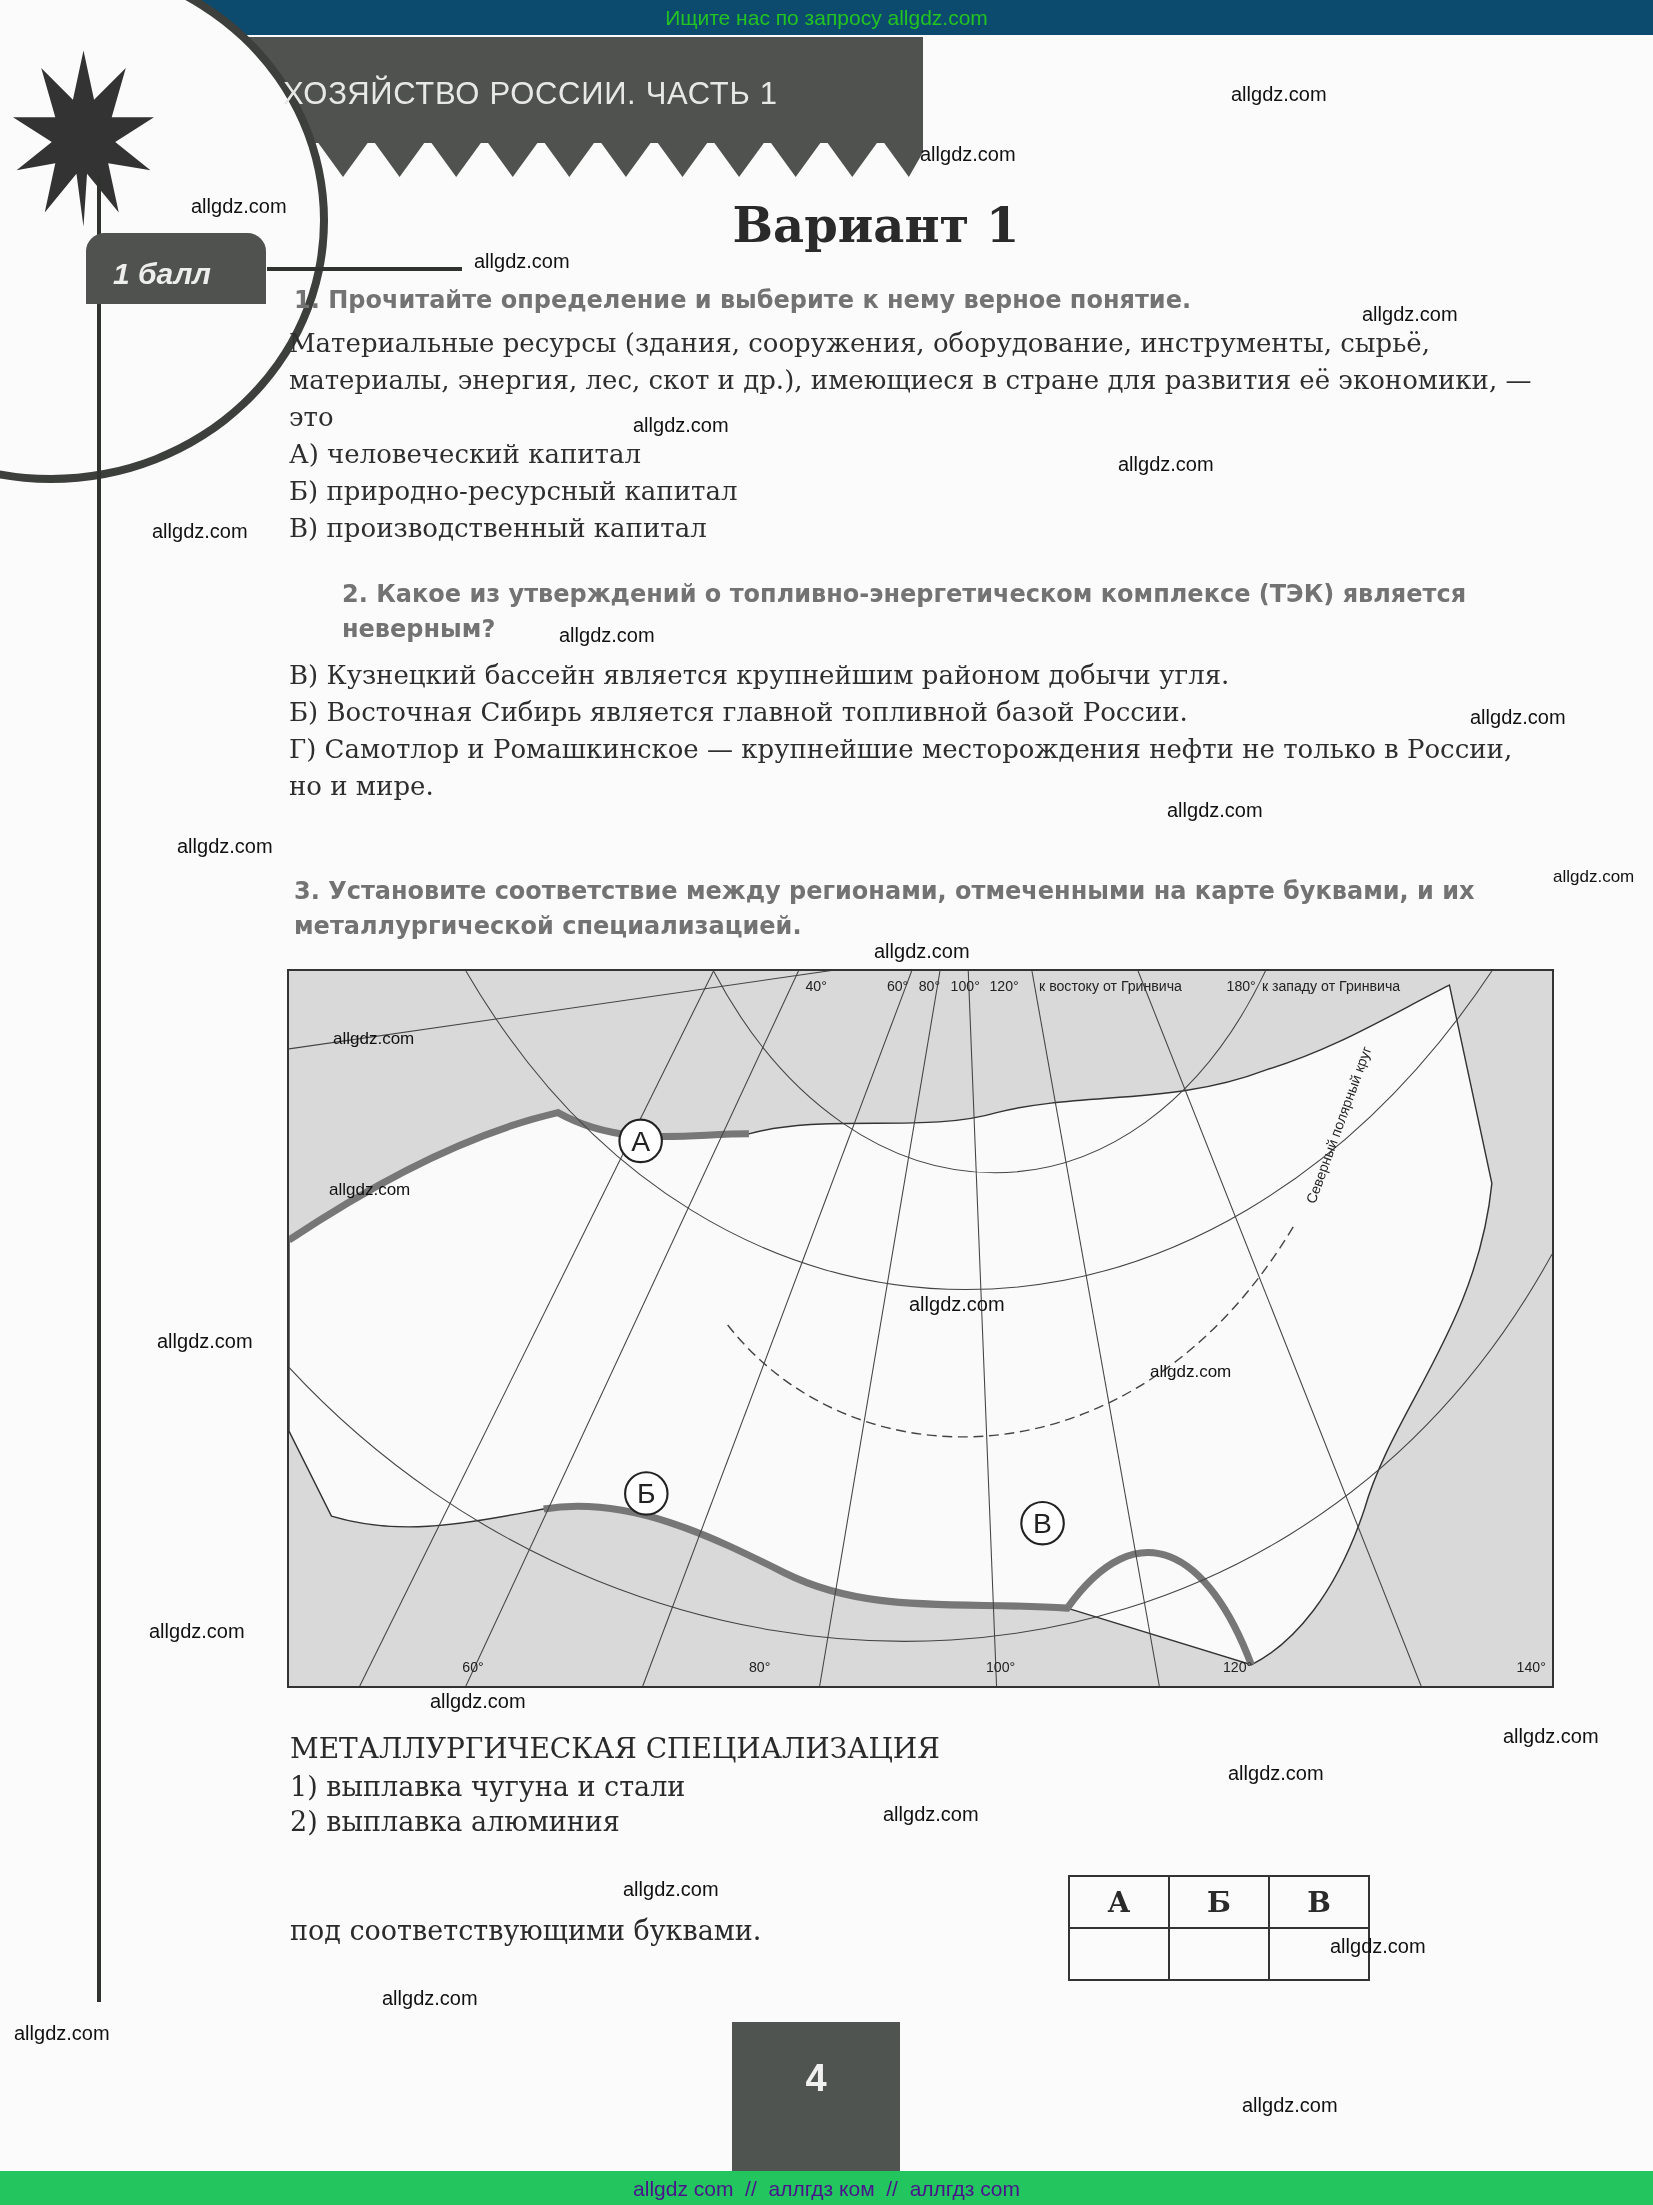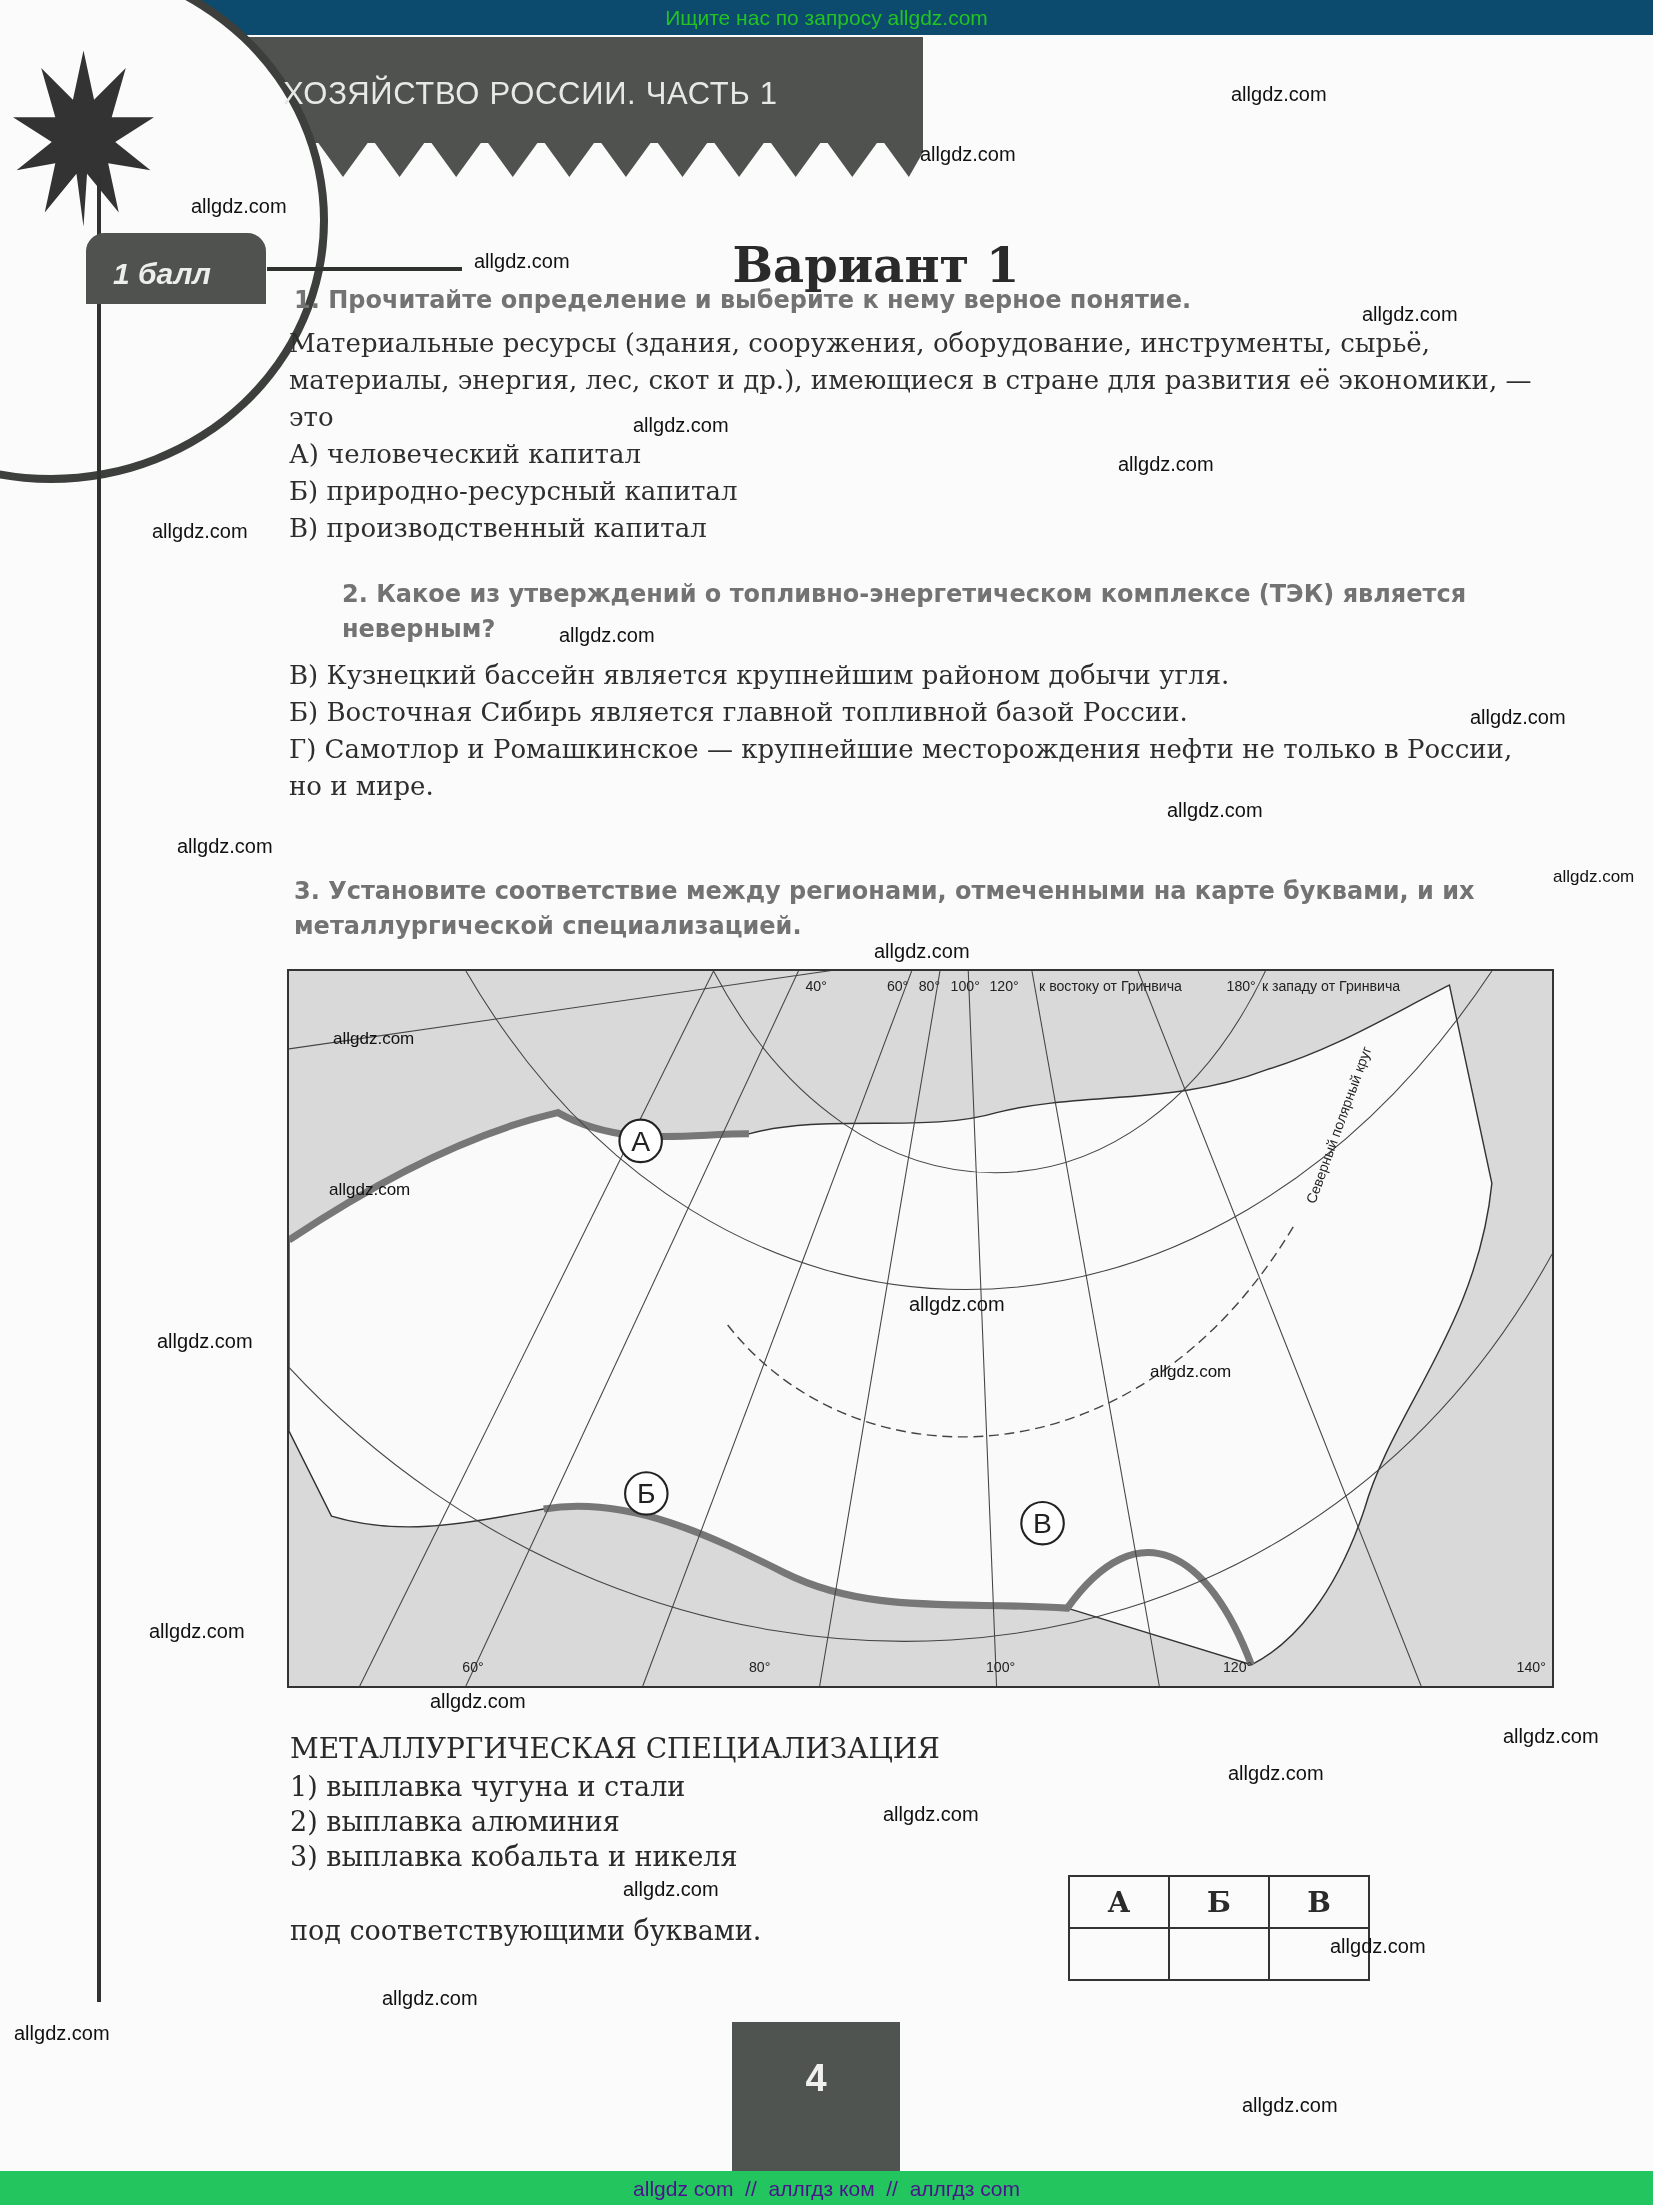--- a/index.html
+++ b/index.html
@@ -8,21 +8,21 @@
   .top-banner span{font-family:"Liberation Sans",sans-serif;font-size:21px;color:#22c322;line-height:35px;}
   .header-band{position:absolute;top:37px;left:85px;width:838px;height:106px;background:#4f524e;}
   .header-teeth{position:absolute;top:138px;left:152px;width:771px;height:39px;}
   .header-title{position:absolute;top:76px;left:283px;font-family:"Liberation Sans",sans-serif;font-size:31px;color:#e8e8e8;letter-spacing:0.7px;}
   .circle-decor{position:absolute;top:-42px;left:-226px;width:538px;height:509px;border:8.5px solid #3c3f3c;border-radius:50%;background:#fbfbfb;}
   .star{position:absolute;top:50px;left:12.7px;width:141px;height:177px;}
   .vline{position:absolute;left:97px;top:177px;width:4.2px;height:1825px;background:#2f322f;}
   .ball-badge{position:absolute;top:233px;left:86px;width:180px;height:71px;background:#4f524e;border-radius:18.4px 18.4px 0 0;}
   .ball-badge span{position:absolute;left:27px;top:24px;font-family:"Liberation Sans",sans-serif;font-style:italic;font-weight:bold;font-size:30px;color:#eee;}
   .ball-line{position:absolute;top:267px;left:267px;width:195px;height:4.2px;background:#2f322f;}
-  .variant-title{position:absolute;top:197px;left:0;width:1653px;text-align:center;font-size:48px;font-weight:bold;color:#2a2a2a;padding-left:99px;box-sizing:border-box;margin-top:40px;}
+  .variant-title{position:absolute;top:197px;left:0;width:1653px;text-align:center;font-size:48px;font-weight:bold;color:#2a2a2a;padding-left:99px;box-sizing:border-box;}
   .qhead{position:absolute;left:294px;font-family:"DejaVu Sans",sans-serif;font-weight:bold;font-size:24px;color:#737373;line-height:35px;}
   .qtext{position:absolute;left:289px;font-size:26px;line-height:37px;width:1259px;color:#2e2e2e;}
   .opt{display:block;}
   .map{position:absolute;left:287px;top:969px;width:1263px;height:715px;border:2.1px solid #333;background:#f1f1f1;overflow:hidden;}
   .map svg{width:100%;height:100%;}
   .spec-title{position:absolute;left:290px;top:1730px;font-size:28px;line-height:37px;}
   .spec-list{position:absolute;left:290px;top:1769px;font-size:27px;line-height:35px;}
   .spec-instr{position:absolute;left:290px;top:1912px;font-size:27px;line-height:38px;}
   table.answer{position:absolute;left:1068px;top:1875px;border-collapse:collapse;}
   table.answer td{border:2.1px solid #333;width:96px;height:48px;text-align:center;font-size:28px;font-weight:bold;}
@@ -121,21 +121,20 @@
       <text x="1735" y="990">140°</text>
       <text x="1450" y="330" transform="rotate(-70 1450 330)">Северный полярный круг</text>
     </g>
   </svg>
 </div>
 
 <div class="spec-title">МЕТАЛЛУРГИЧЕСКАЯ СПЕЦИАЛИЗАЦИЯ</div>
 <div class="spec-list">
   <span class="opt">1) выплавка чугуна и стали</span>
   <span class="opt">2) выплавка алюминия</span>
-  <span class="opt">3) выплавка кобальта и никеля</span>
 </div>
 <div class="spec-instr">
   <span class="opt">под соответствующими буквами.</span>
 </div>
 
 <table class="answer">
   <tbody>
       <tr>
     <td>А</td>
     <td>Б</td>

